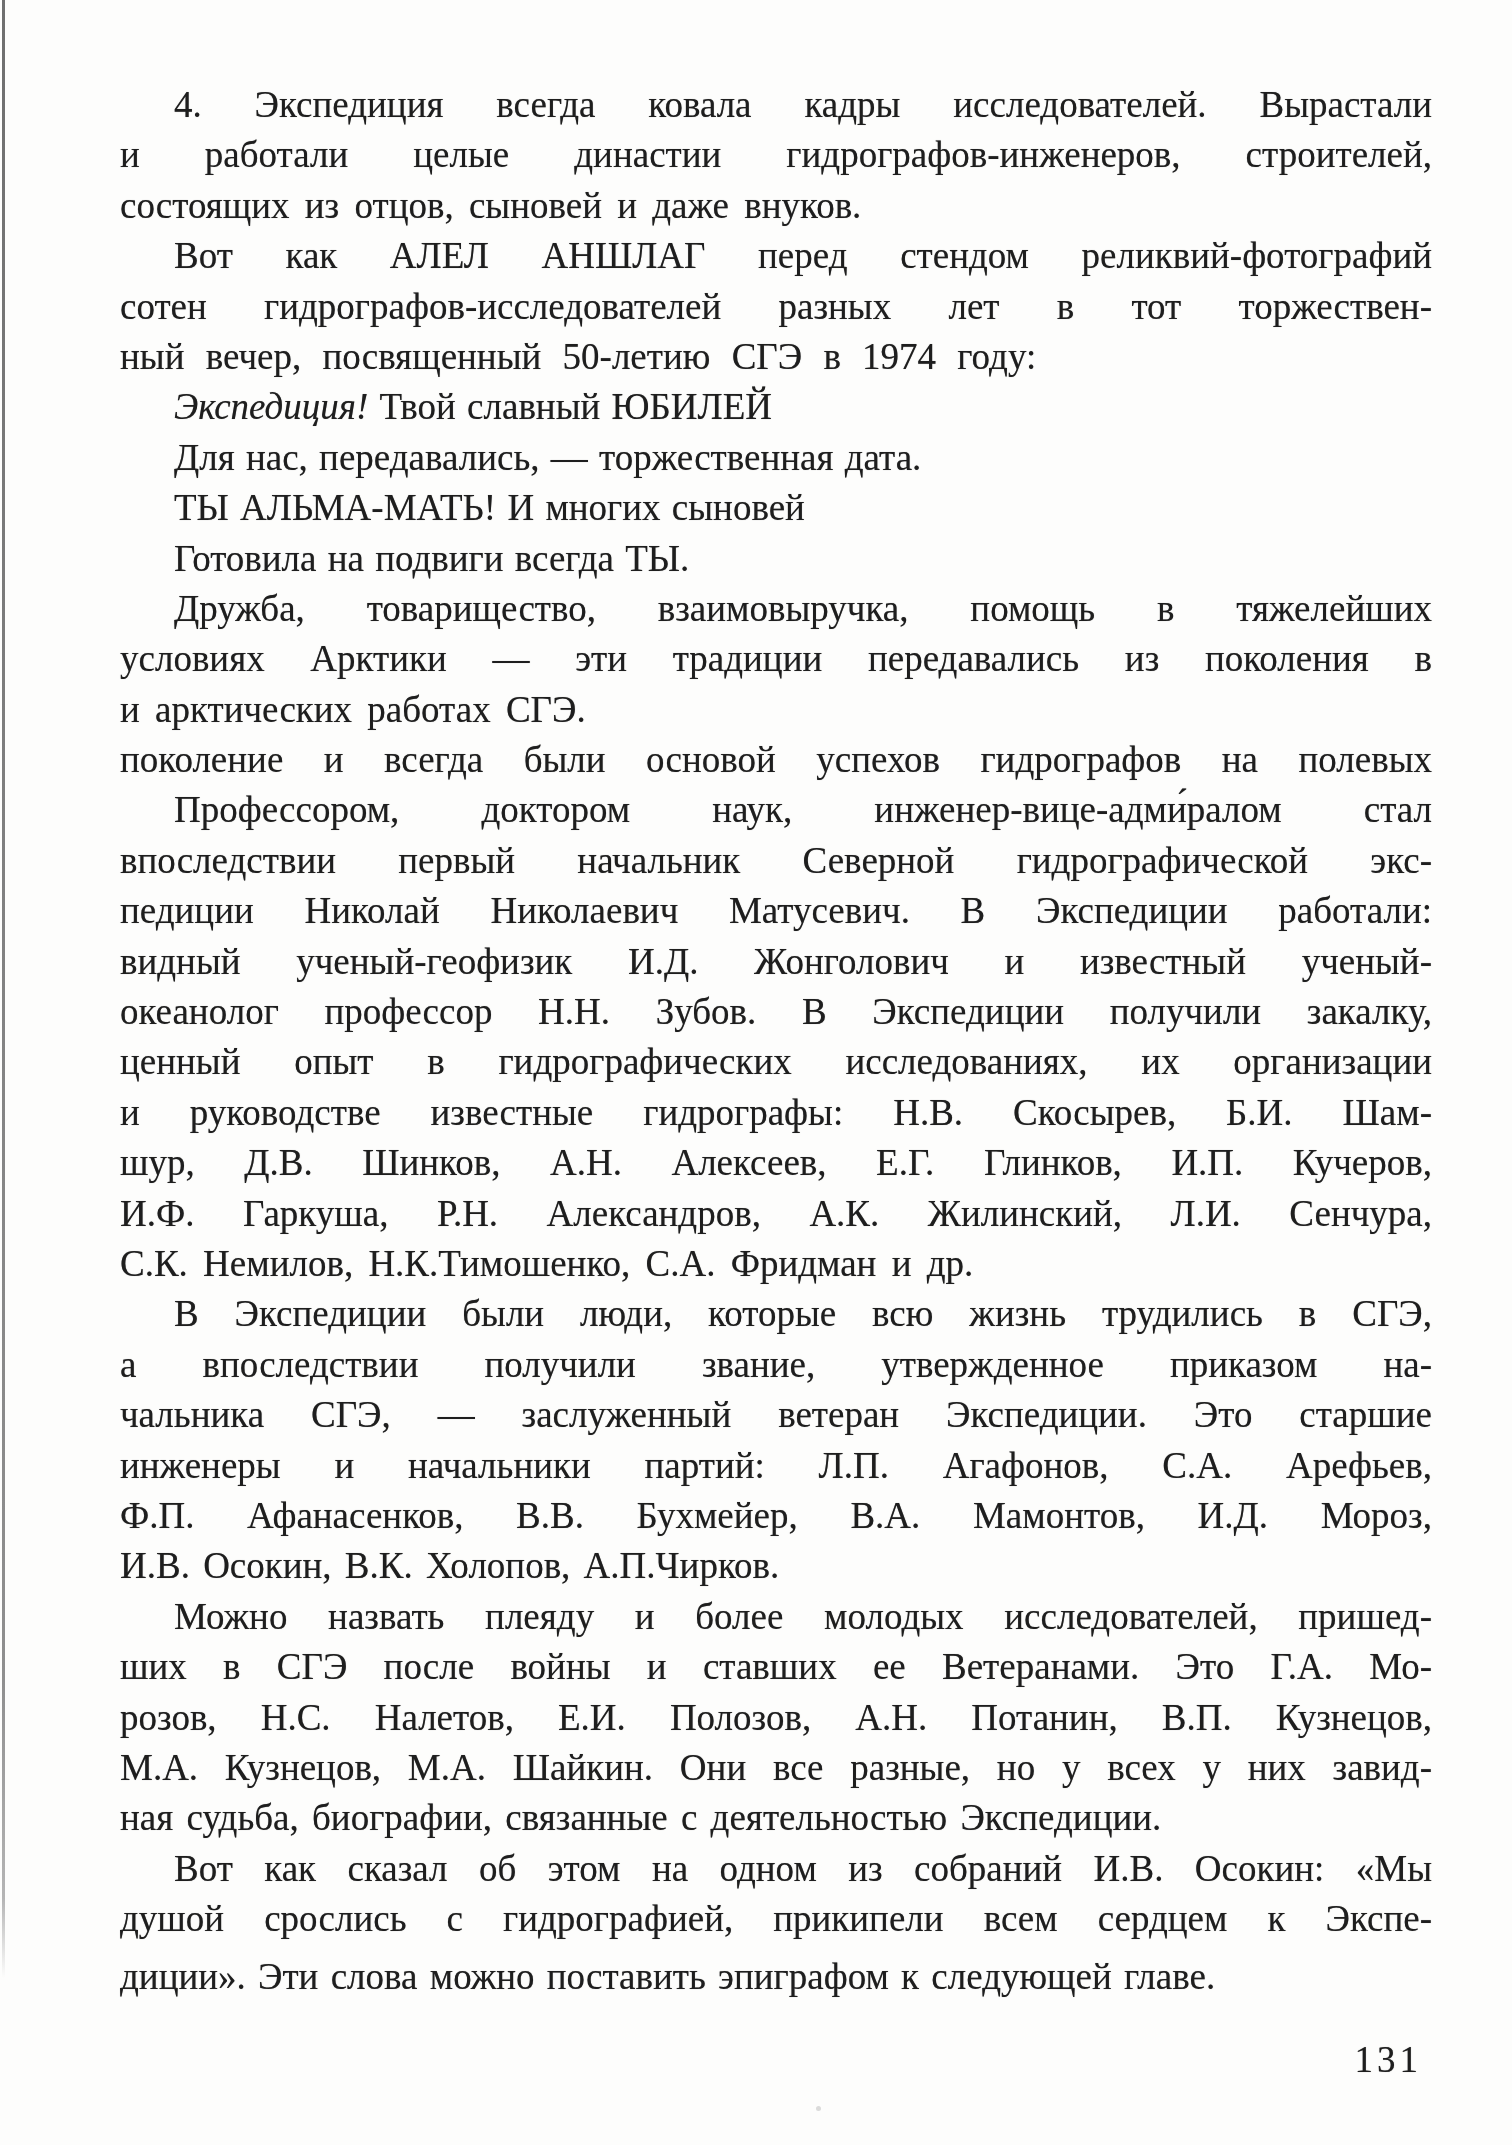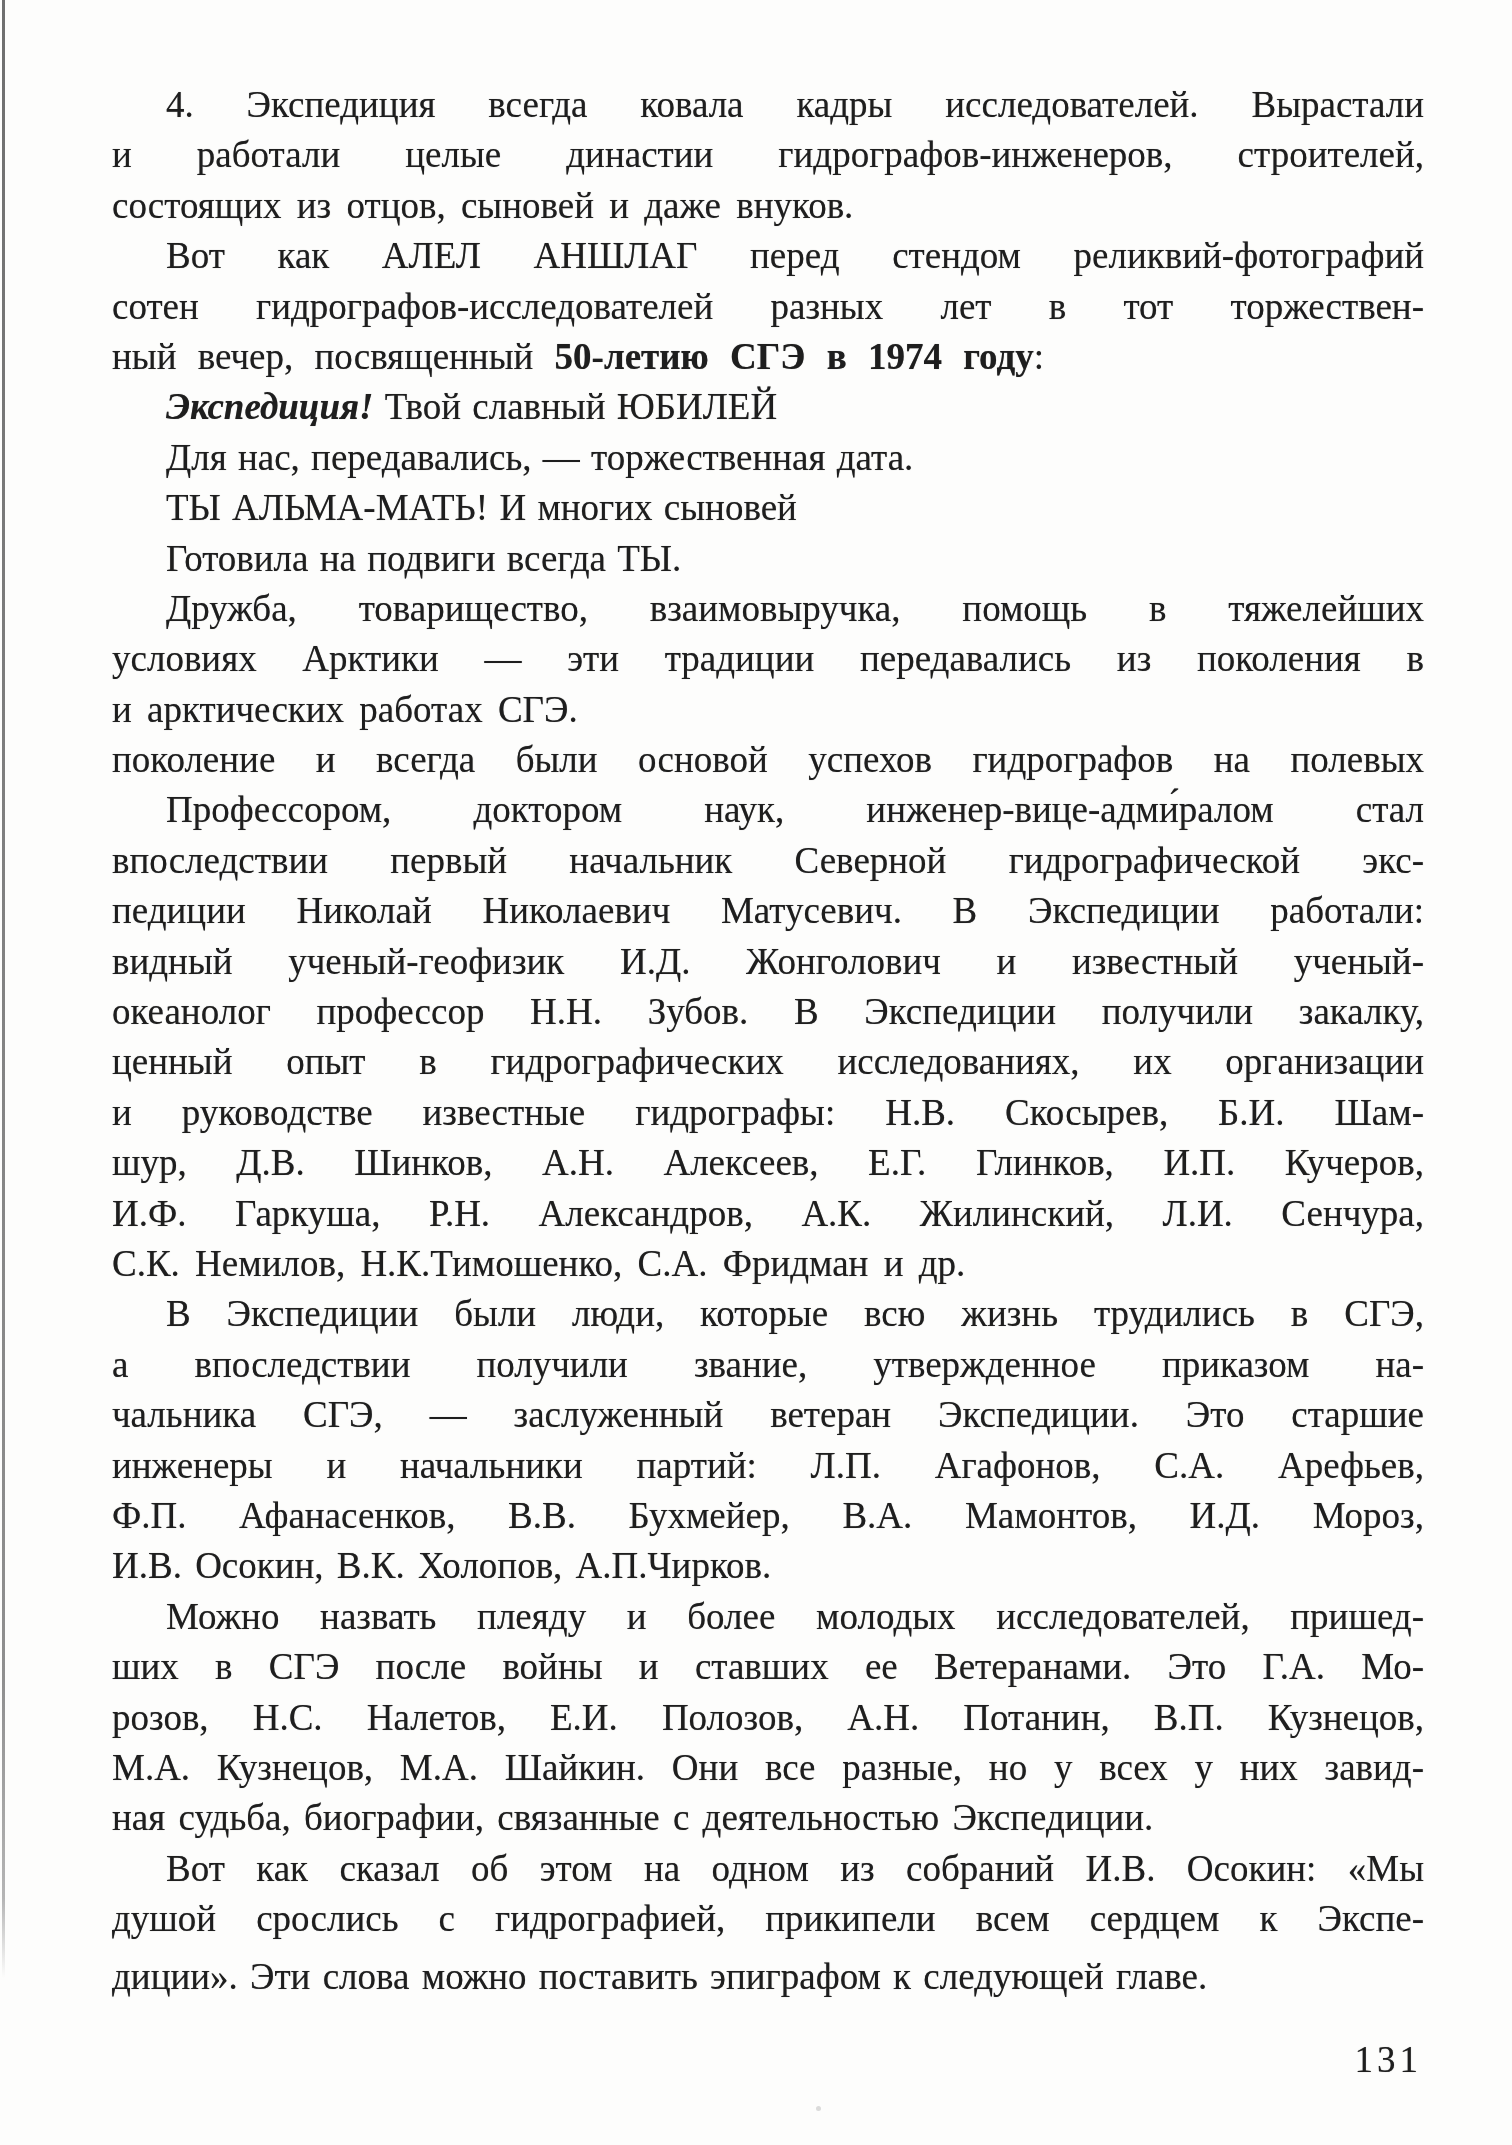--- a/index.html
+++ b/index.html
@@ -22,42 +22,42 @@
     position: absolute;
     left: 2px;
     top: 0;
     width: 3px;
     height: 1978px;
     background: linear-gradient(to bottom,
       #6f6f6f 0%, #848484 55%, #8f8f8f 85%, #b5b5b5 96%, rgba(200,200,200,0) 100%);
   }
   .text-block {
     position: absolute;
-    left: 112px;
+    left: 120px;
     top: 80px;
     width: 1312px;
   }
   .line {
     height: 50.4px;
     line-height: 50.4px;
     font-size: 37px;
     text-align: left;
     word-spacing: 2px;
     white-space: nowrap;
     text-shadow: 0 0 0.7px rgba(20,20,20,0.55);
   }
   .line.just {
     white-space: normal;
     text-align: justify;
     text-align-last: justify;
   }
   .line.ind {
     text-indent: 54px;
   }
-  .b { font-weight: bold; }
+  .b { font-weight: normal; }
   .i { font-style: italic; }
   .page-number {
     position: absolute;
     top: 2038px;
     right: 90px;
     width: 120px;
     text-align: right;
     font-size: 37px;
     line-height: 44px;
     letter-spacing: 4px;

